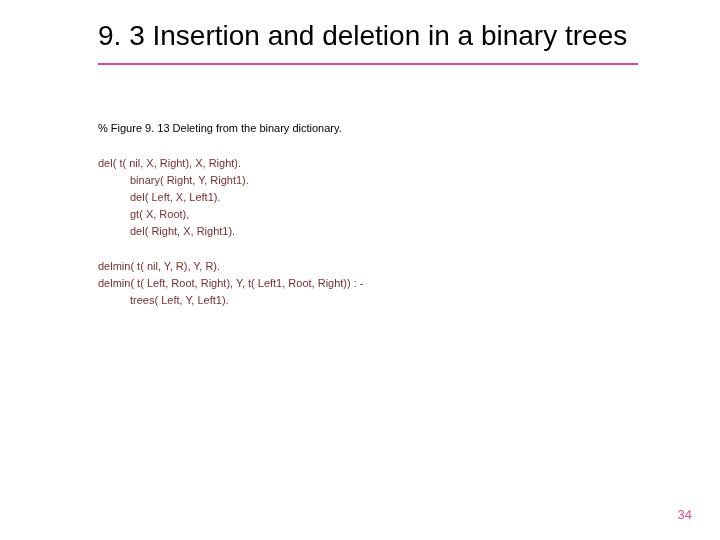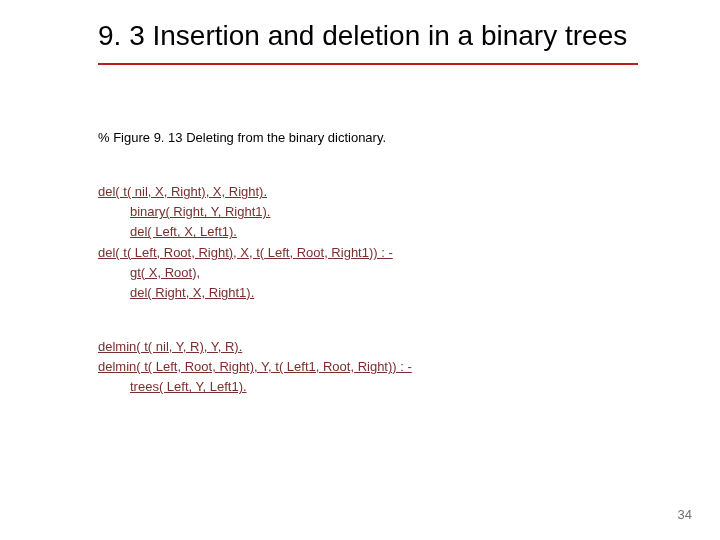--- a/index.html
+++ b/index.html
@@ -20,71 +20,69 @@
   }
   .title {
     position: absolute;
     left: 98px;
     top: 18px;
     width: 540px;
     font-size: 28px;
     line-height: 1.25;
     font-weight: 400;
     color: #000;
-    border-bottom: 2px solid #b91c1c;
+    border-bottom: 2px solid #ec4899;
     padding-bottom: 10px;
   }
   .body {
     position: absolute;
     left: 98px;
-    top: 128px;
+    top: 120px;
     width: 540px;
-    font-size: 13px;
+    font-size: 11px;
     line-height: 1.55;
   }
   .body p {
     margin: 0;
   }
   .comment {
     color: #000;
   }
   .code {
     color: #7a2f2f; 
   }
   .blk {
-    margin-top: 34px;
-    text-decoration: underline;
+    margin-top: 18px;
   }
   .indent {
     padding-left: 32px;
   }
   .pagenum {
     position: absolute;
     right: 28px;
     bottom: 18px;
     font-size: 13px;
-    color: #737373;
+    color: #ec4899;
   }
 </style>
 </head>
 <body>
 
 <div class="slide">
 
   <div class="title">9. 3 Insertion and deletion in a binary trees</div>
 
   <div class="body">
 
     <p class="comment">% Figure 9. 13  Deleting from the binary dictionary.</p>
 
     <div class="blk code">
       <p>del( t( nil, X, Right), X, Right).</p>
       <p class="indent">binary( Right, Y, Right1).</p>
       <p class="indent">del( Left, X, Left1).</p>
-      <p>del( t( Left, Root, Right), X, t( Left, Root, Right1))  : -</p>
       <p class="indent">gt( X, Root),</p>
       <p class="indent">del( Right, X, Right1).</p>
     </div>
 
     <div class="blk code">
       <p>delmin( t( nil, Y, R), Y, R).</p>
       <p>delmin( t( Left, Root, Right), Y, t( Left1, Root, Right))  : -</p>
       <p class="indent">trees( Left, Y, Left1).</p>
     </div>
 

